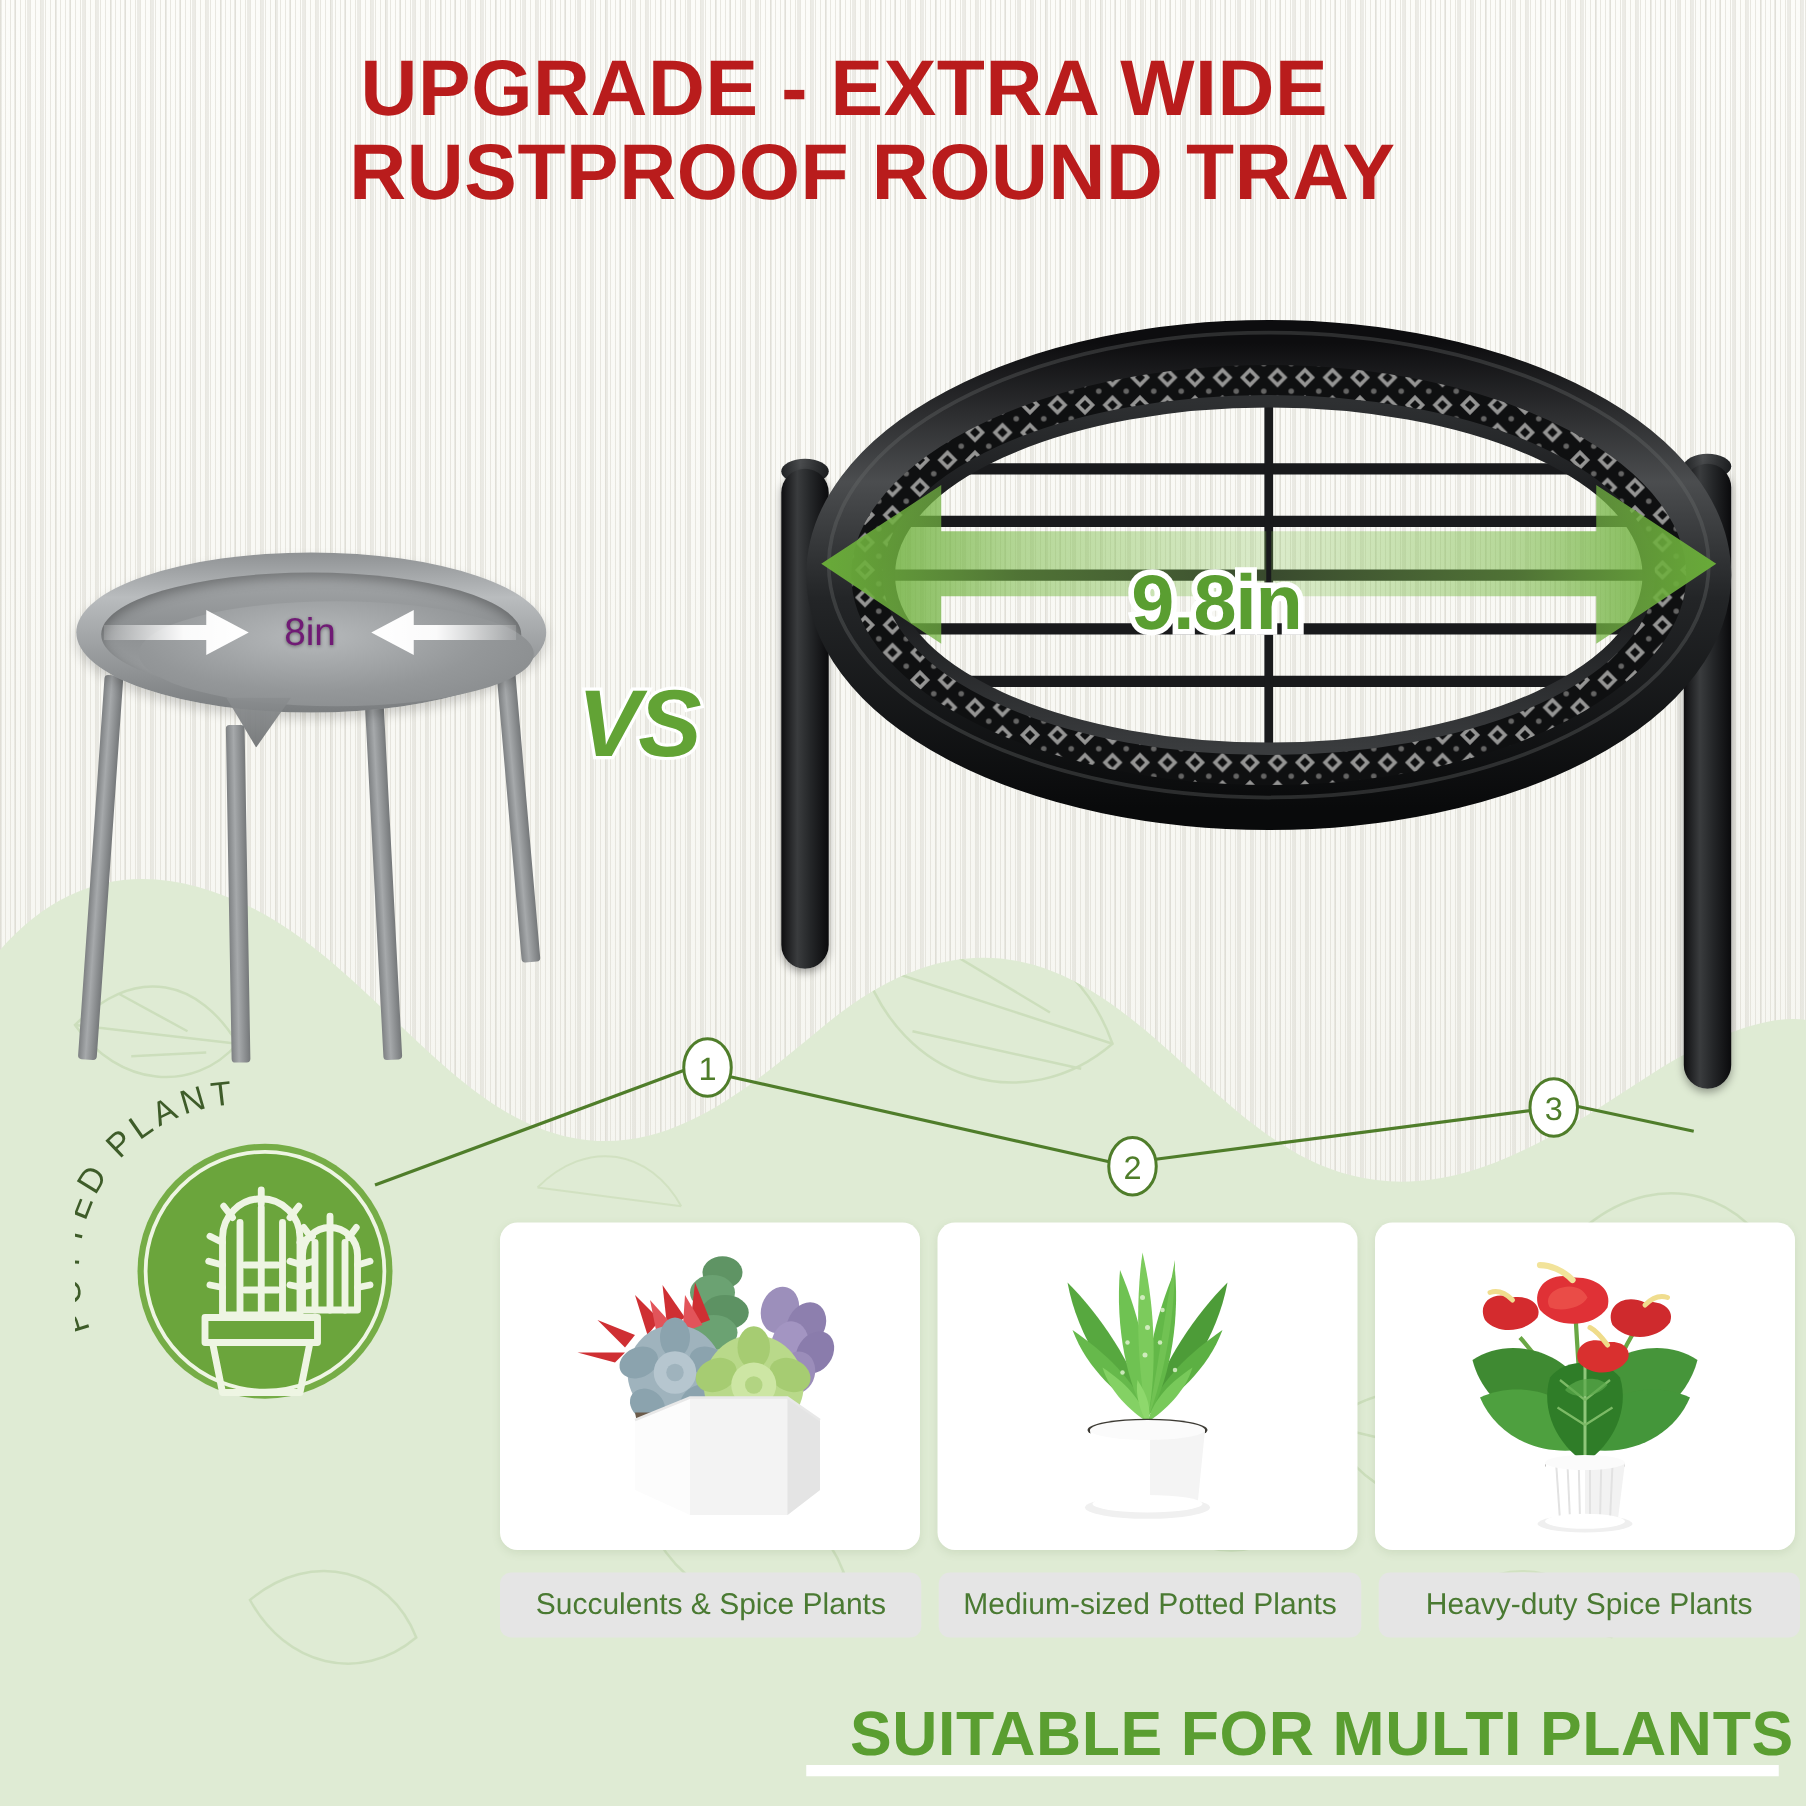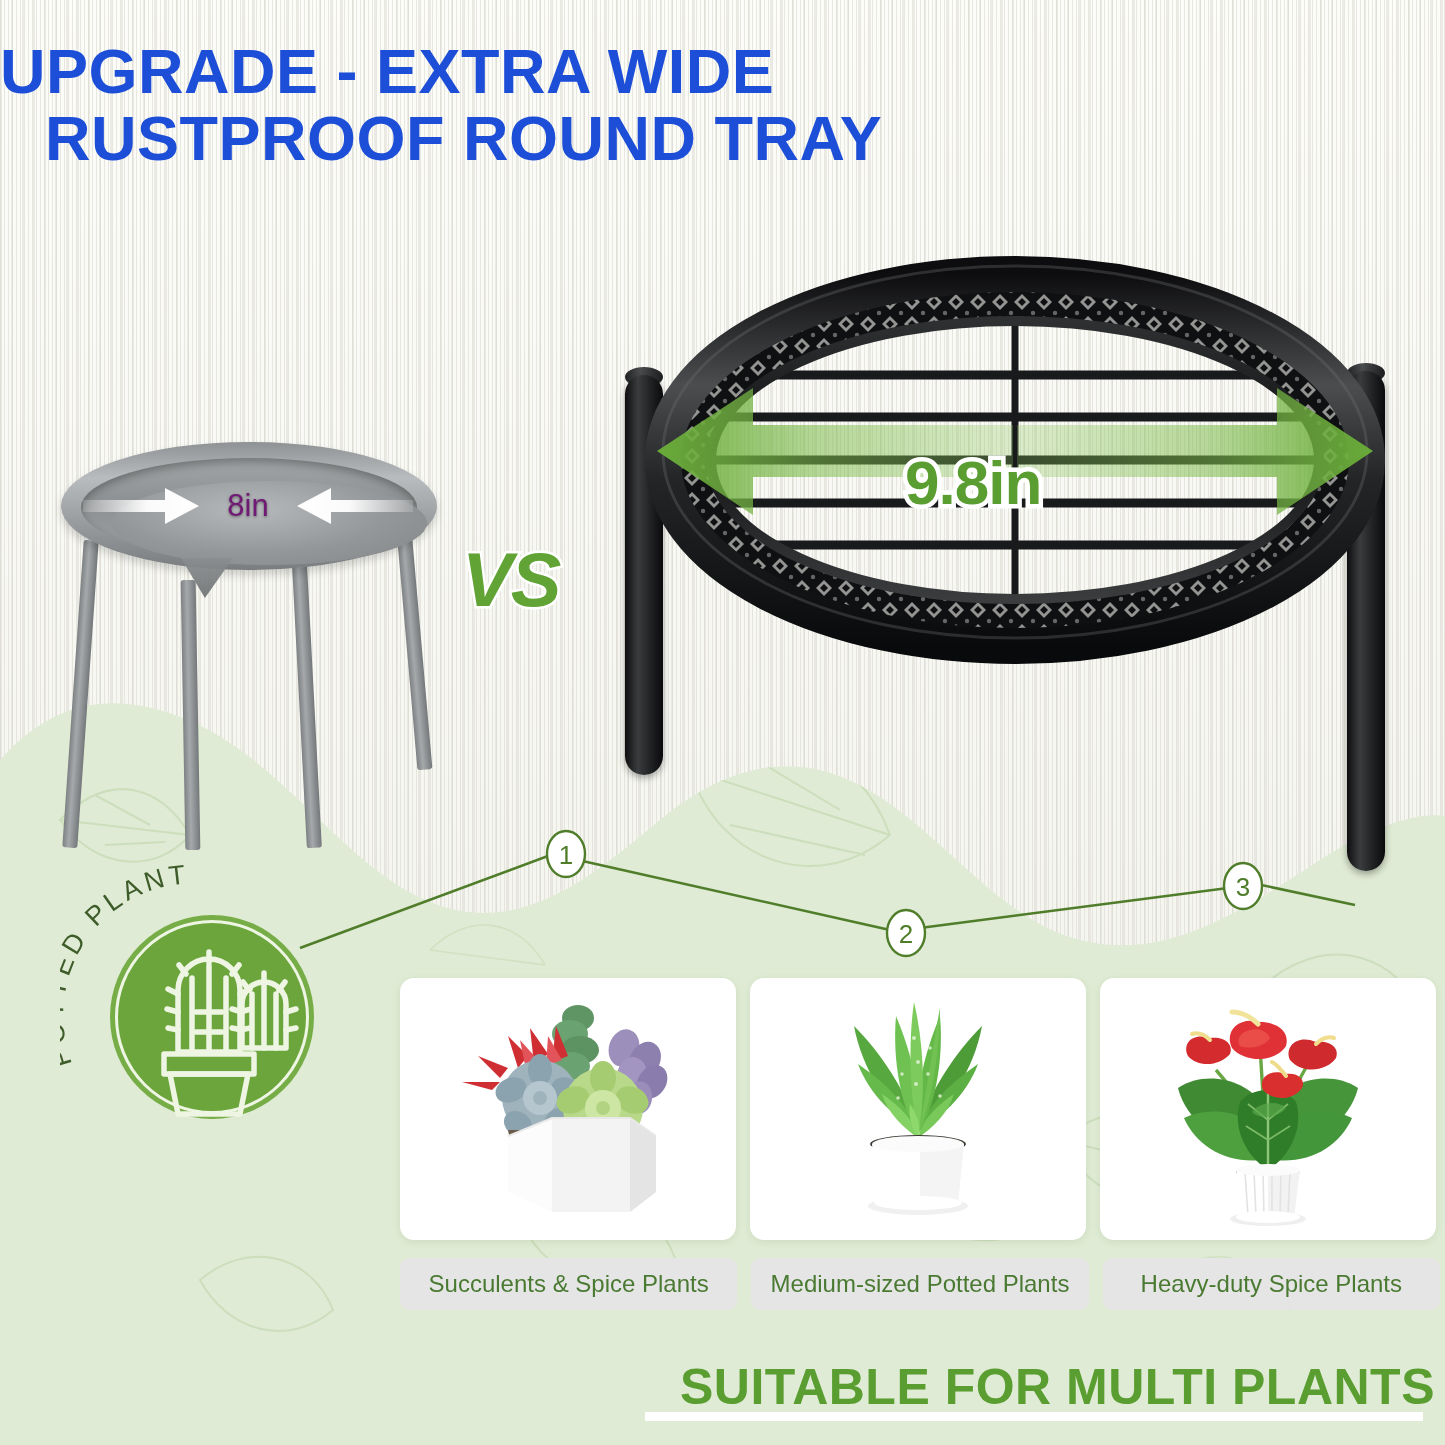--- a/index.html
+++ b/index.html
@@ -20,21 +20,21 @@
       repeating-linear-gradient(90deg,
         rgba(198,196,186,.30) 0px, rgba(198,196,186,.30) 2px,
         rgba(255,255,255,0) 2px, rgba(255,255,255,0) 11px),
       linear-gradient(180deg,#fcfcf9 0%,#f6f6f1 60%,#f2f2ec 100%);
   }
   .bg-green-wave{position:absolute;left:0;top:620px;width:1445px;height:825px;}
 
   
   .headline{
     position:absolute;left:0;top:38px;width:1351px;
-    color:#1d4ed8;
+    text-align:center;color:#b91c1c;
     font-size:63px;line-height:1.06;font-weight:bold;
     letter-spacing:.5px;
   }
   .headline .l2{display:block;padding-left:45px;}
 
   
   .grey-unit{position:absolute;left:55px;top:430px;width:400px;height:420px;}
   .grey-leg{
     position:absolute;width:15px;background:linear-gradient(90deg,#7e8183,#a6a9ab 40%,#75787a);
     border-radius:3px;

